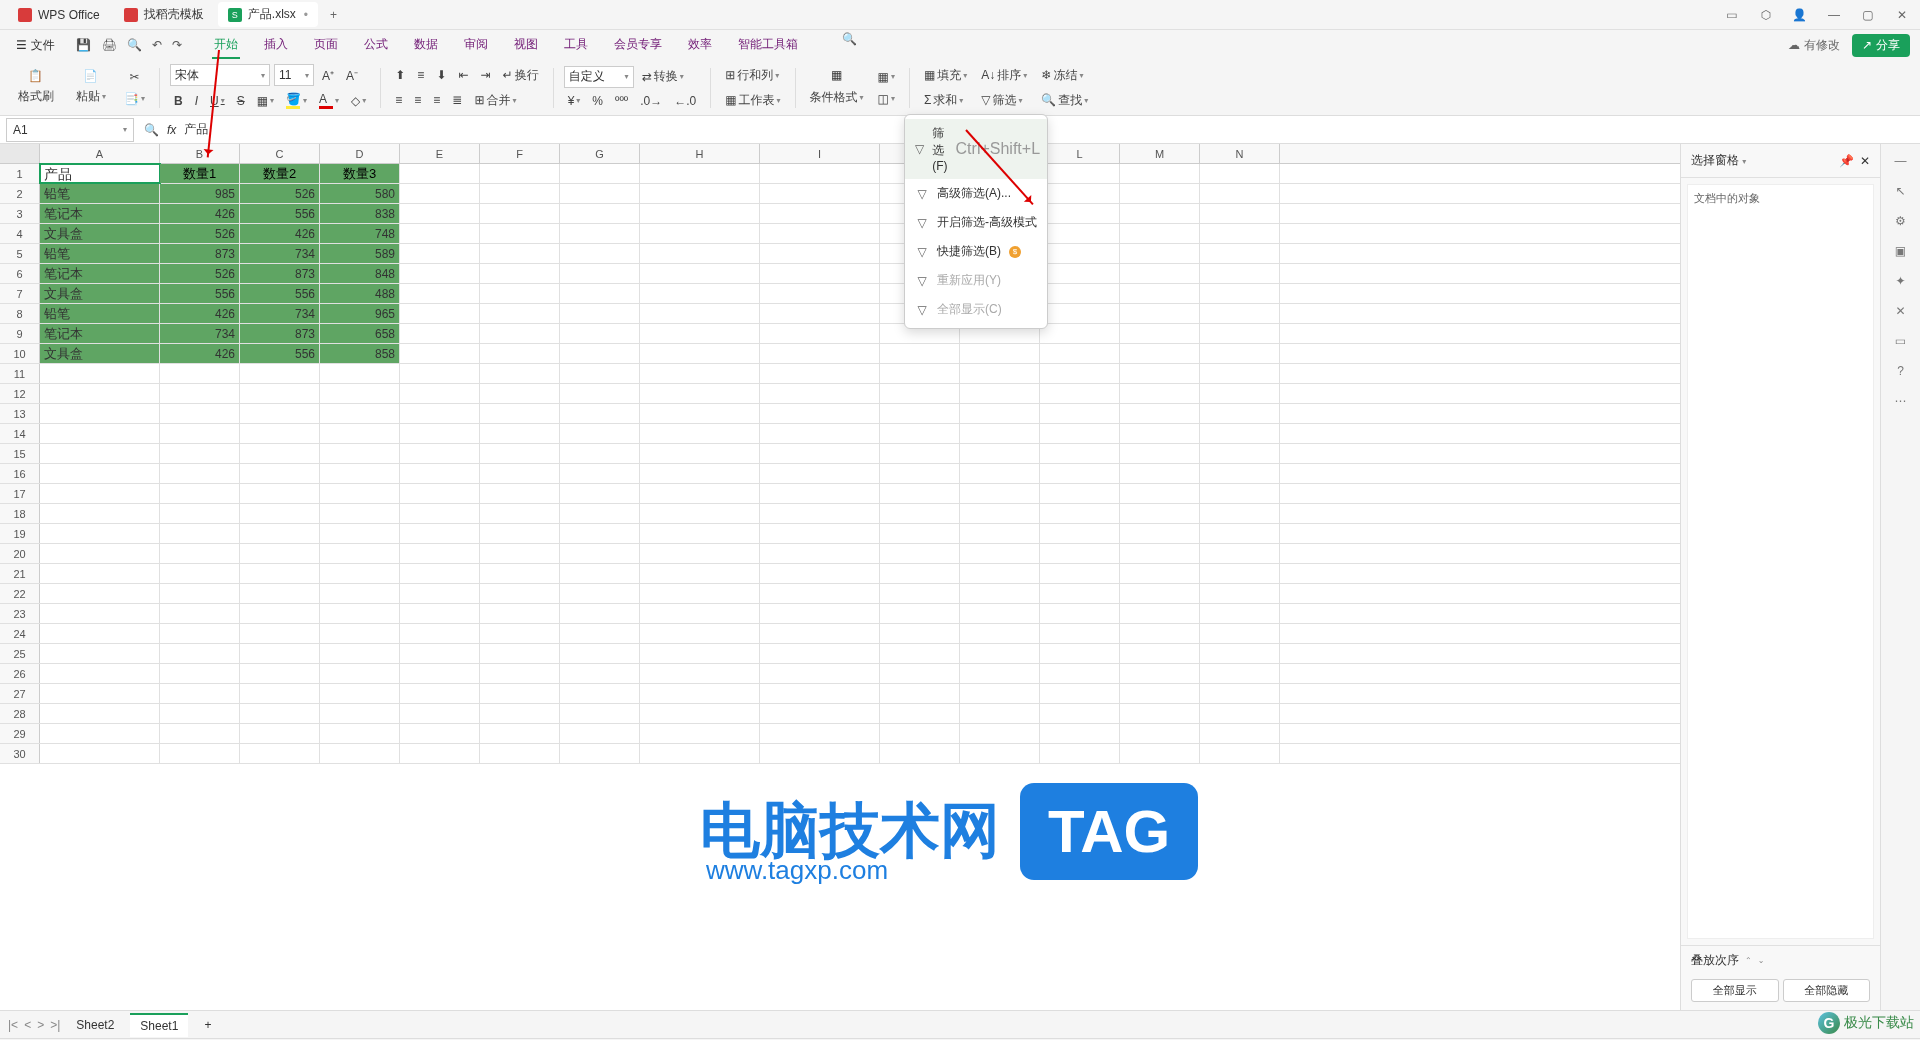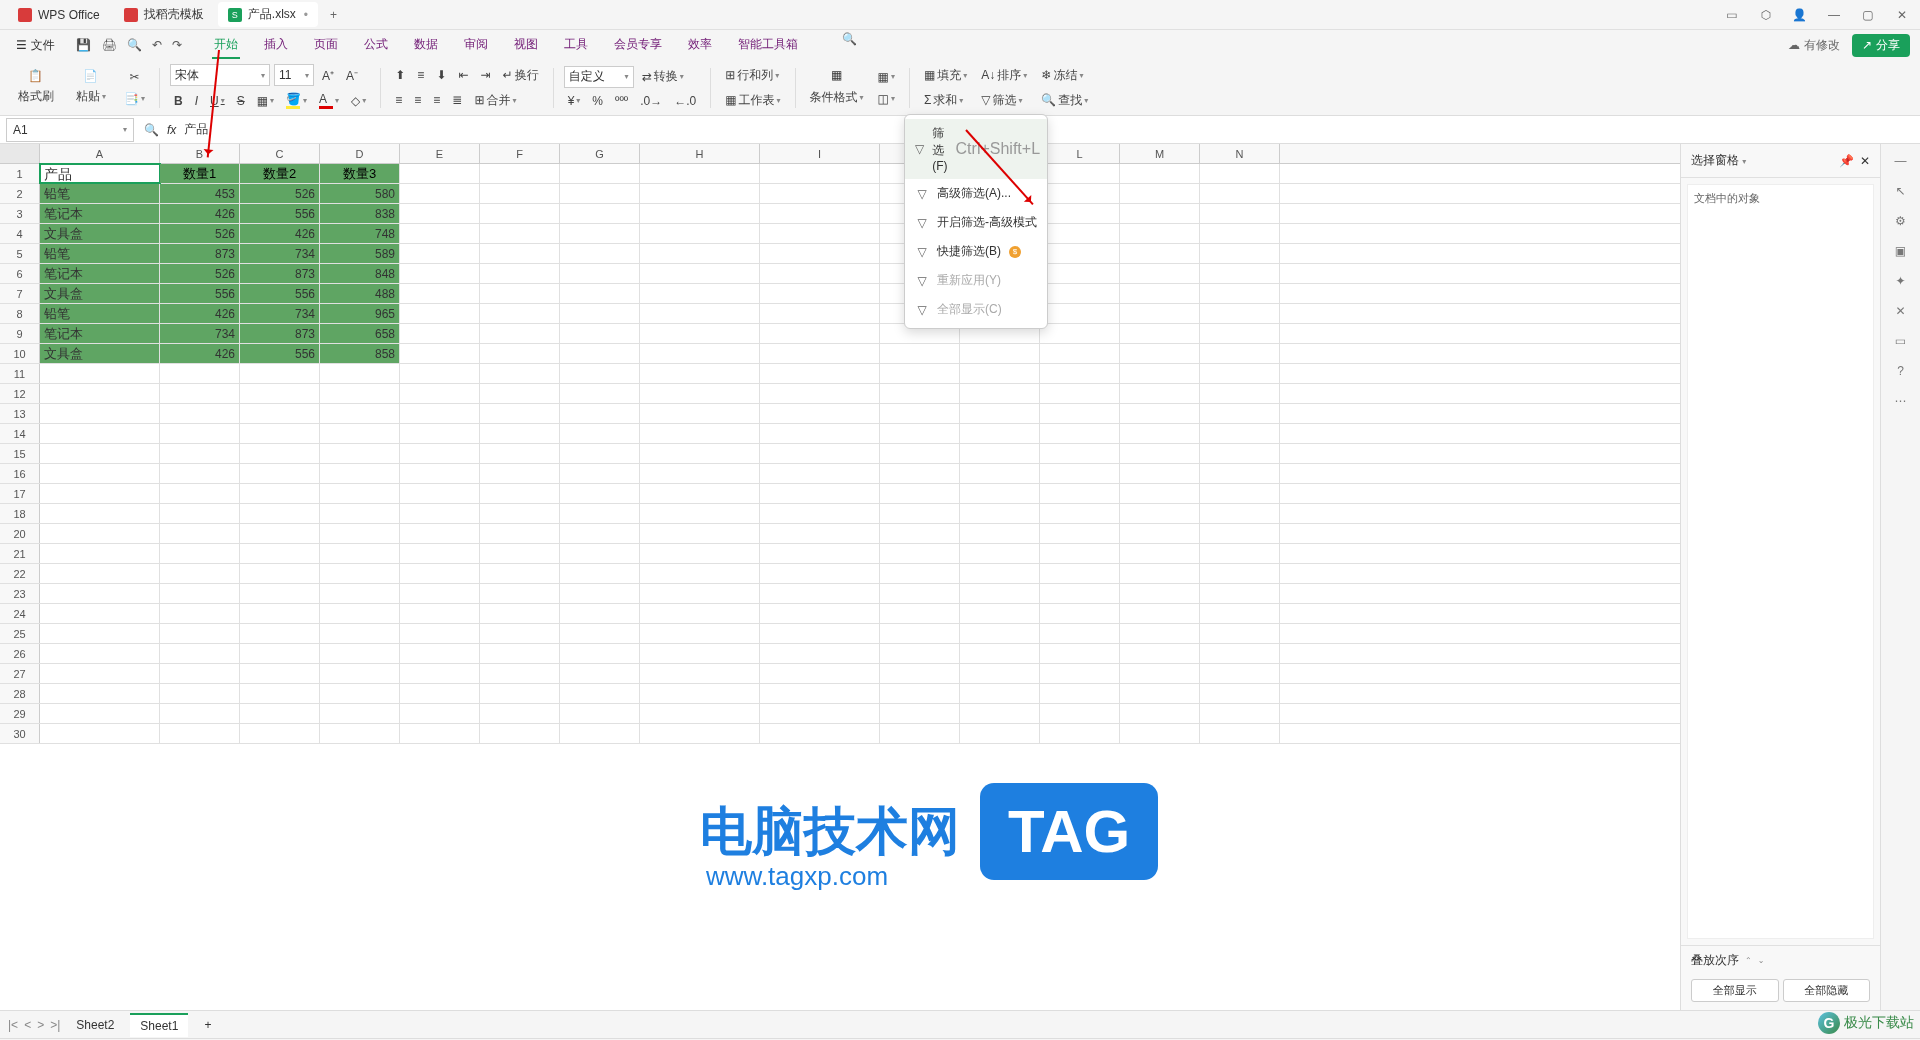--- a/index.html
+++ b/index.html
@@ -88,21 +88,21 @@
 .dd-badge { width:12px;height:12px;border-radius:50%;background:#f0a030;color:#fff;font-size:8px;display:flex;align-items:center;justify-content:center; }
 
 
 .arrow1 { position:absolute; top:50px; left:218px; width:2px; height:108px; background:#d00; transform:rotate(6deg); transform-origin:top; z-index:50; }
 .arrow1::after { content:''; position:absolute; bottom:-2px; left:-4px; border:5px solid transparent; border-top-color:#d00; }
 .arrow2 { position:absolute; top:130px; left:965px; width:2px; height:100px; background:#d00; transform:rotate(-42deg); transform-origin:top; z-index:150; }
 .arrow2::after { content:''; position:absolute; bottom:-2px; left:-4px; border:5px solid transparent; border-top-color:#d00; }
 
 
 .watermark { position:absolute; bottom:160px; left:700px; z-index:40; display:flex;align-items:center;gap:20px; }
-.wm-text { color:#1e7fe0; font-size:52px; font-weight:bold; font-family:"SimHei"; }
+.wm-text { color:#1e7fe0; font-size:60px; font-weight:bold; font-family:"SimHei"; }
 .wm-url { color:#1e7fe0; font-size:26px; position:absolute;top:64px;left:6px; }
 .wm-tag { background:#1e7fe0;color:#fff;font-size:60px;font-weight:bold;padding:14px 28px;border-radius:14px; }
 .dl-logo { position:absolute; bottom:6px; right:6px; font-size:14px;color:#3a8b4a;display:flex;align-items:center;gap:4px;z-index:200; }
 .dl-logo-icon { width:22px;height:22px;border-radius:50%;background:linear-gradient(135deg,#5bc0de,#3a8b4a);display:flex;align-items:center;justify-content:center;color:#fff;font-weight:bold; }
 
 
 .sheet-tabs { height: 28px; background:#f5f5f5;border-top:1px solid #ddd;display:flex;align-items:center;padding:0 8px;gap:6px; }
 .st-nav { display:flex;gap:6px;color:#888; }
 .st-tab { padding:4px 10px;cursor:pointer; }
 .st-tab.active { background:#fff;border-top:2px solid #1aa05b; }
@@ -341,21 +341,21 @@
             <div class="cell" style="width: 120px;"></div>
             <div class="cell" style="width: 80px;"></div>
             <div class="cell" style="width: 80px;"></div>
             <div class="cell" style="width: 80px;"></div>
             <div class="cell" style="width: 80px;"></div>
             <div class="cell" style="width: 80px;"></div>
           </div>
           <div class="row">
             <div class="row-h">2</div>
             <div class="cell sel txt" style="width: 120px;">铅笔</div>
-            <div class="cell sel num" style="width: 80px;">453</div>
+            <div class="cell sel num" style="width: 80px;">985</div>
             <div class="cell sel num" style="width: 80px;">526</div>
             <div class="cell sel num" style="width: 80px;">580</div>
             <div class="cell" style="width: 80px;"></div>
             <div class="cell" style="width: 80px;"></div>
             <div class="cell" style="width: 80px;"></div>
             <div class="cell" style="width: 120px;"></div>
             <div class="cell" style="width: 120px;"></div>
             <div class="cell" style="width: 80px;"></div>
             <div class="cell" style="width: 80px;"></div>
             <div class="cell" style="width: 80px;"></div>
@@ -612,20 +612,37 @@
             <div class="cell" style="width: 120px;"></div>
             <div class="cell" style="width: 120px;"></div>
             <div class="cell" style="width: 80px;"></div>
             <div class="cell" style="width: 80px;"></div>
             <div class="cell" style="width: 80px;"></div>
             <div class="cell" style="width: 80px;"></div>
             <div class="cell" style="width: 80px;"></div>
           </div>
           <div class="row">
             <div class="row-h">18</div>
+            <div class="cell" style="width: 120px;"></div>
+            <div class="cell" style="width: 80px;"></div>
+            <div class="cell" style="width: 80px;"></div>
+            <div class="cell" style="width: 80px;"></div>
+            <div class="cell" style="width: 80px;"></div>
+            <div class="cell" style="width: 80px;"></div>
+            <div class="cell" style="width: 80px;"></div>
+            <div class="cell" style="width: 120px;"></div>
+            <div class="cell" style="width: 120px;"></div>
+            <div class="cell" style="width: 80px;"></div>
+            <div class="cell" style="width: 80px;"></div>
+            <div class="cell" style="width: 80px;"></div>
+            <div class="cell" style="width: 80px;"></div>
+            <div class="cell" style="width: 80px;"></div>
+          </div>
+          <div class="row">
+            <div class="row-h">19</div>
             <div class="cell" style="width: 120px;"></div>
             <div class="cell" style="width: 80px;"></div>
             <div class="cell" style="width: 80px;"></div>
             <div class="cell" style="width: 80px;"></div>
             <div class="cell" style="width: 80px;"></div>
             <div class="cell" style="width: 80px;"></div>
             <div class="cell" style="width: 80px;"></div>
             <div class="cell" style="width: 120px;"></div>
             <div class="cell" style="width: 120px;"></div>
             <div class="cell" style="width: 80px;"></div>

